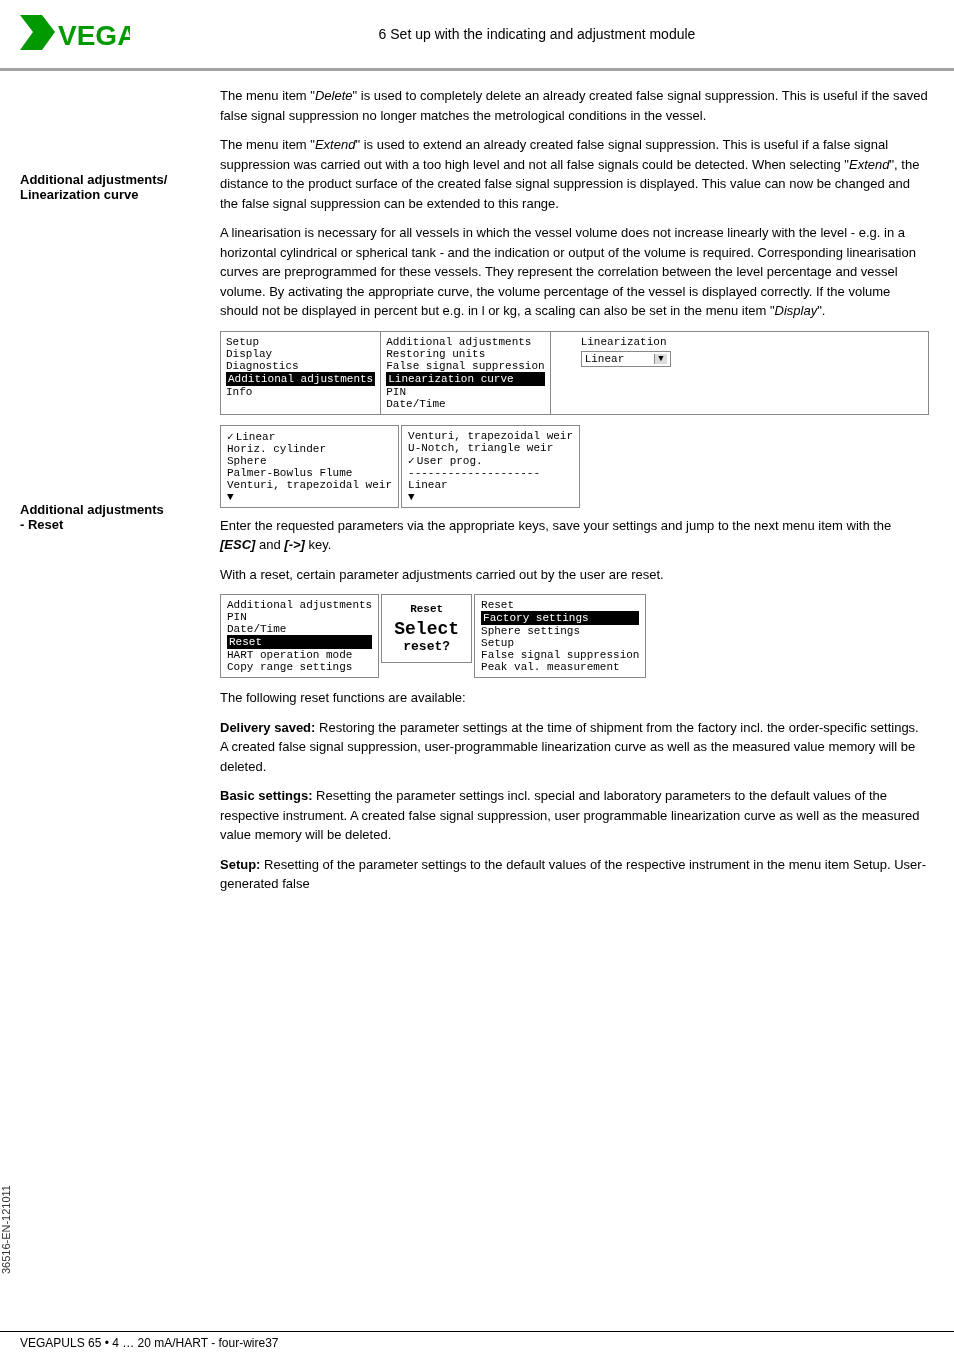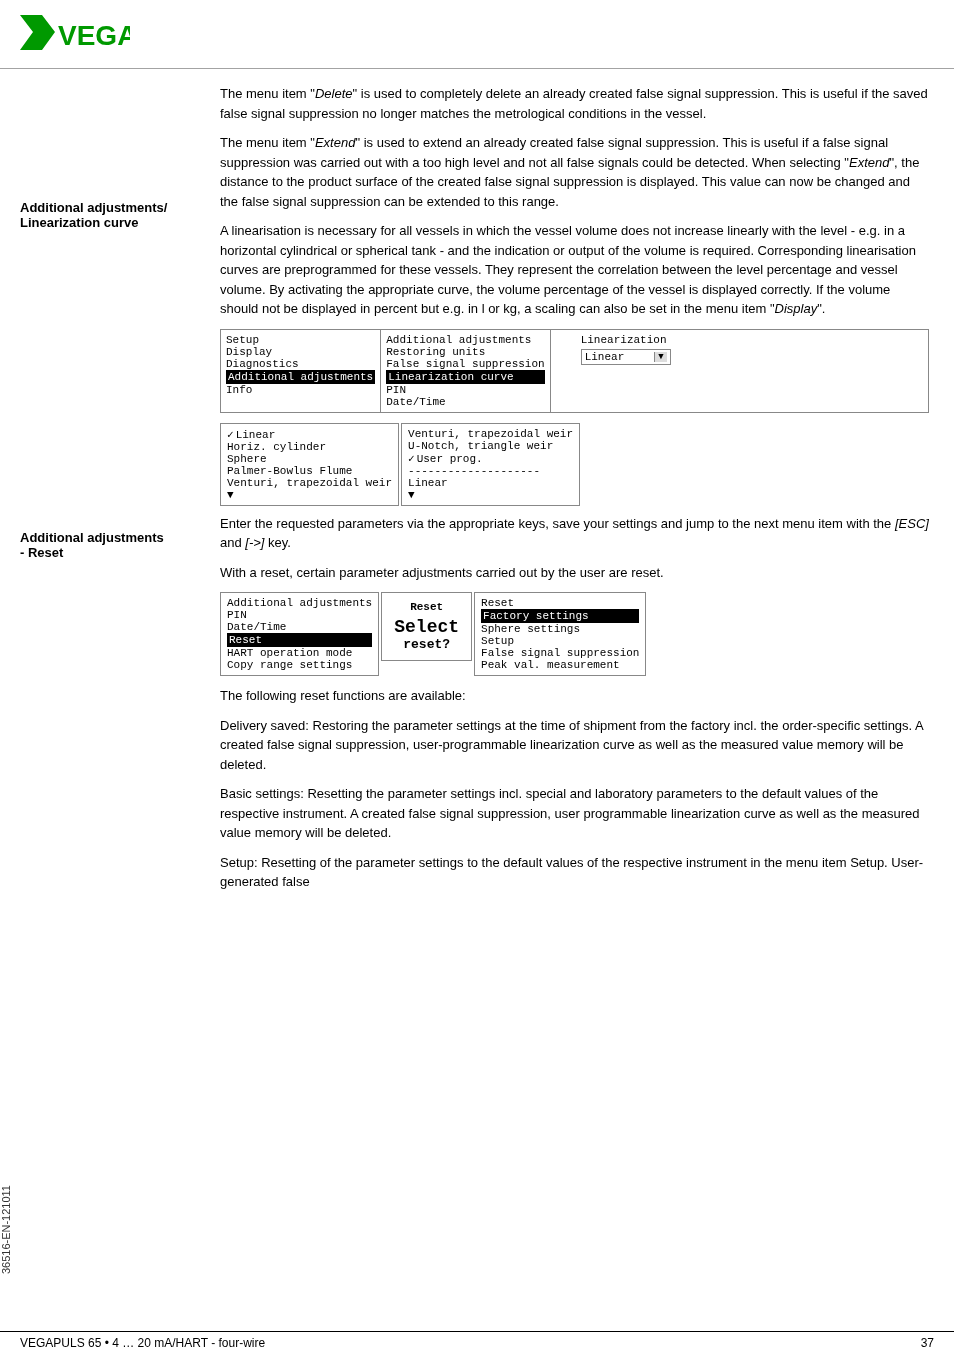--- a/index.html
+++ b/index.html
@@ -11,21 +11,21 @@
       width: 954px;
       min-height: 1354px;
       position: relative;
     }
 
     
     .header {
       display: flex;
       align-items: center;
       padding: 10px 20px;
-      border-bottom: 1px solid #a3a3a3;
+      border-bottom: 3px solid #a3a3a3;
     }
     .logo-area {
       width: 120px;
     }
     .header-title {
       flex: 1;
       text-align: center;
       font-size: 14px;
       font-weight: normal;
     }
@@ -55,21 +55,21 @@
       font-size: 13px;
       line-height: 1.5;
       margin-bottom: 10px;
     }
 
     em {
       font-style: italic;
     }
 
     strong {
-      font-weight: normal;
+      font-weight: bold;
       text-align: right;
     }
     .menu-item.highlighted {
       background: #000;
       color: #fff;
       padding: 1px 2px;
     }
     .menu-item.checked::before {
       content: '✓';
       margin-right: 2px;
@@ -115,21 +115,20 @@
 
     
     .footer {
       position: fixed;
       bottom: 0;
       left: 0;
       right: 0;
       width: 954px;
       border-top: 1px solid #000;
       display: flex;
-      justify-content: space-between;
       padding: 4px 20px;
       font-size: 12px;
       background: #fff;
     }
 
     
     .vertical-text-container {
       position: absolute;
       left: 0;
       bottom: 80px;
@@ -191,27 +190,28 @@
 <body>
 
 <div class="header">
   <div class="logo-area">
     <svg width="110" height="45" viewBox="0 0 110 45">
 
       <polygon points="0,5 22,5 35,22 22,40 0,40 13,22" fill="#009900"></polygon>
       <text x="38" y="35" font-size="28" font-weight="900" font-family="Arial Black,sans-serif" fill="#009900">VEGA</text>
     </svg>
   </div>
+  <div class="header-title">6 Set up with the indicating and adjustment module</div>
 </div>
 
 <div class="content">
 
   <div class="left-sidebar">
     <div class="sidebar-section">
-      <div style="margin-top: 116px;">
+      <div style="margin-top: 86px;">
         <div class="section-label">Additional adjustments/<br>Linearization curve</div>
       </div>
     </div>
     <div class="sidebar-section">
       <div style="margin-top: 300px;">
         <div class="section-label">Additional adjustments<br>- Reset</div>
       </div>
     </div>
   </div>
 

